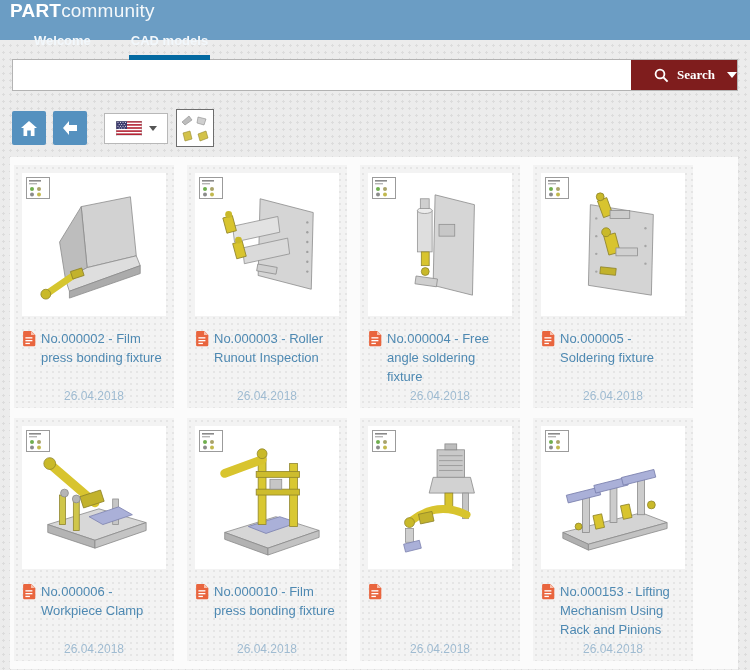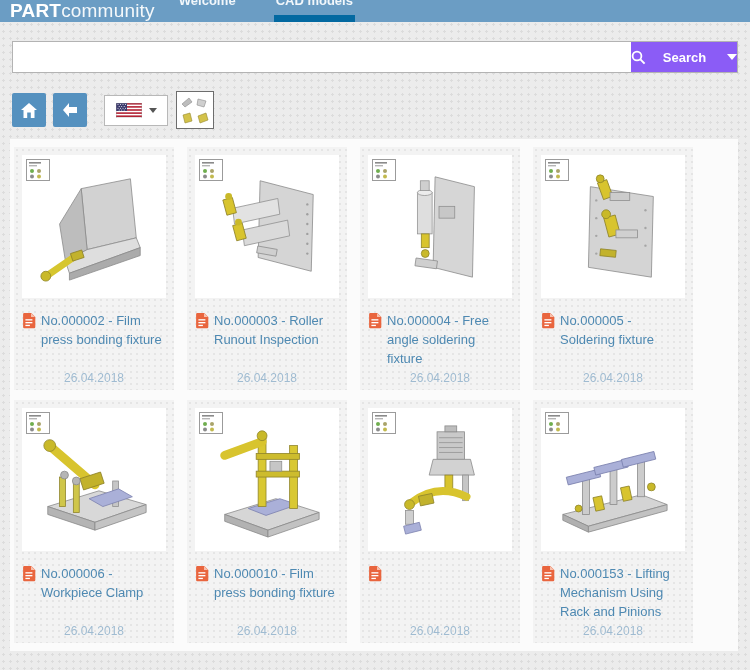--- a/index.html
+++ b/index.html
@@ -6,22 +6,22 @@
   html,body { width: 750px; height: 670px; overflow: hidden; }
   body {
     font-family: "Liberation Sans", sans-serif;
     background-color: #ececec;
     background-image: radial-gradient(circle, #dcdcdc 1px, transparent 1.2px);
     background-size: 7px 7px;
   }
 
   
   .topbar {
-    height: 22px; background: #6b9dc4;
-    display: flex; align-items: flex-end; padding: 0 10px;
+    height: 40px; background: #6b9dc4;
+    display: flex; align-items: flex-start; padding: 0 10px; flex-direction: column;
   }
   .logo { color: #fff; font-size: 19px; letter-spacing: .2px; cursor: pointer; }
   .logo b { font-weight: bold; }
   .logo span { font-weight: normal; opacity: .93; }
   .topnav { display: flex; gap: 36px; margin-left: 22px; }
   .topnav .nav-item {
     color: #f2f7fb; font-size: 13px; font-weight: bold; cursor: pointer;
     padding: 11px 2px 7px 2px;
   }
   .topnav .nav-item.active { border-bottom: 7px solid #0369a1; }
@@ -33,23 +33,23 @@
   .search-wrap { margin: 19px 12px 0 12px; }
   .search-bar {
     display: flex; height: 32px; background: #fff;
     border: 1px solid #b3b3b3;
   }
   .search-input {
     flex: 1; border: none; outline: none; font-size: 13px; padding: 0 8px;
     font-family: "Liberation Sans", sans-serif; color: #444;
   }
   .search-btn {
-    width: 106px; background: #8b5cf6; border: none; color: #fff;
-    display: flex; align-items: center; justify-content: space-between; gap: 8px;
-    cursor: pointer; font-family: Liberation Sans, sans-serif;
+    width: 106px; background: #7f1d1d; border: none; color: #fff;
+    display: flex; align-items: center; justify-content: flex-end; gap: 8px;
+    cursor: pointer; font-family: Liberation Serif, serif;
   }
   .search-btn .lbl { font-size: 13px; font-weight: bold; }
   .caret {
     width: 0; height: 0; border-left: 5px solid transparent;
     border-right: 5px solid transparent; border-top: 6px solid #fff;
     display: inline-block; margin-left: 4px;
   }
 
   
   .toolbar { margin: 18px 12px 0 12px; display: flex; align-items: center; height: 38px; }

